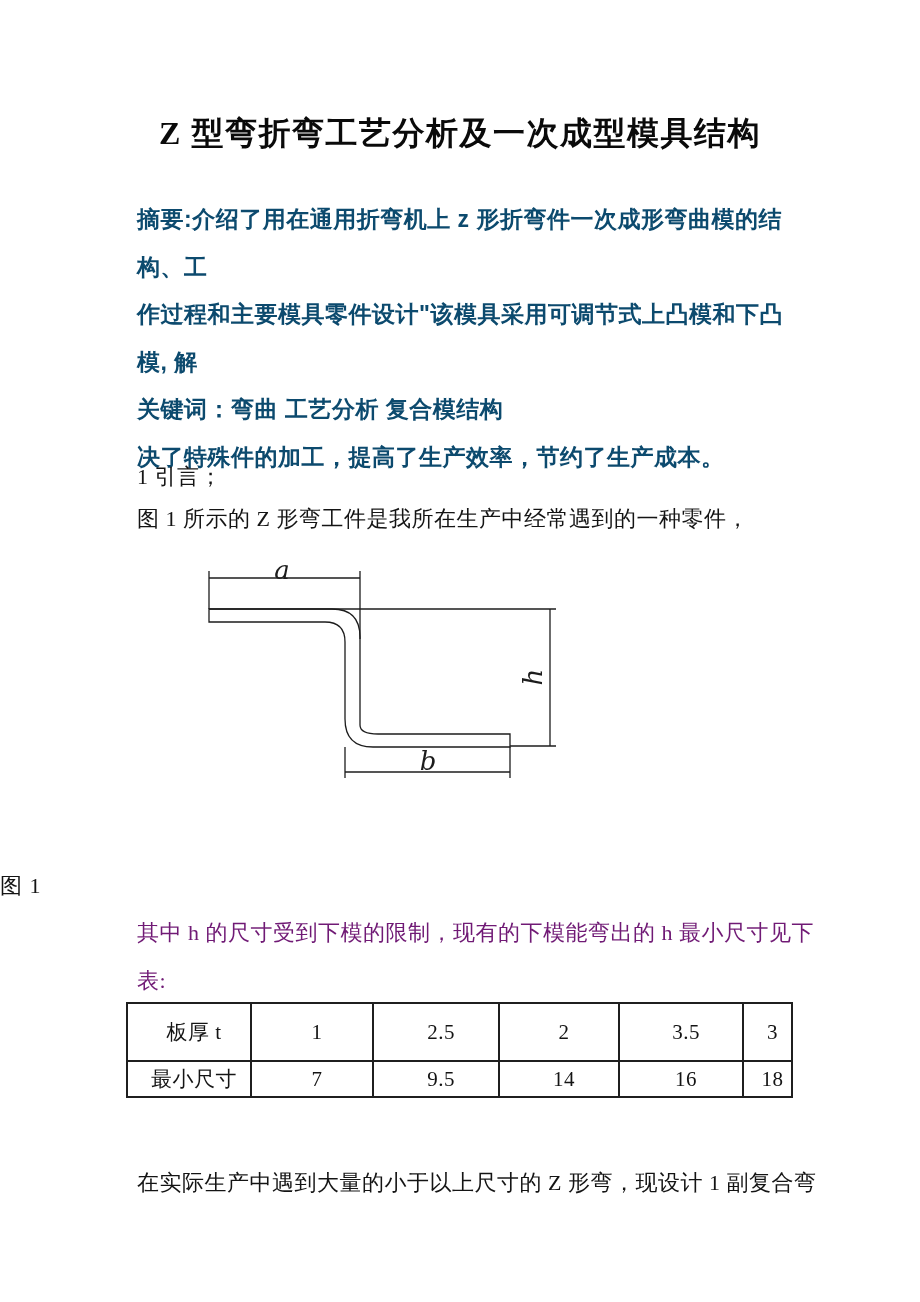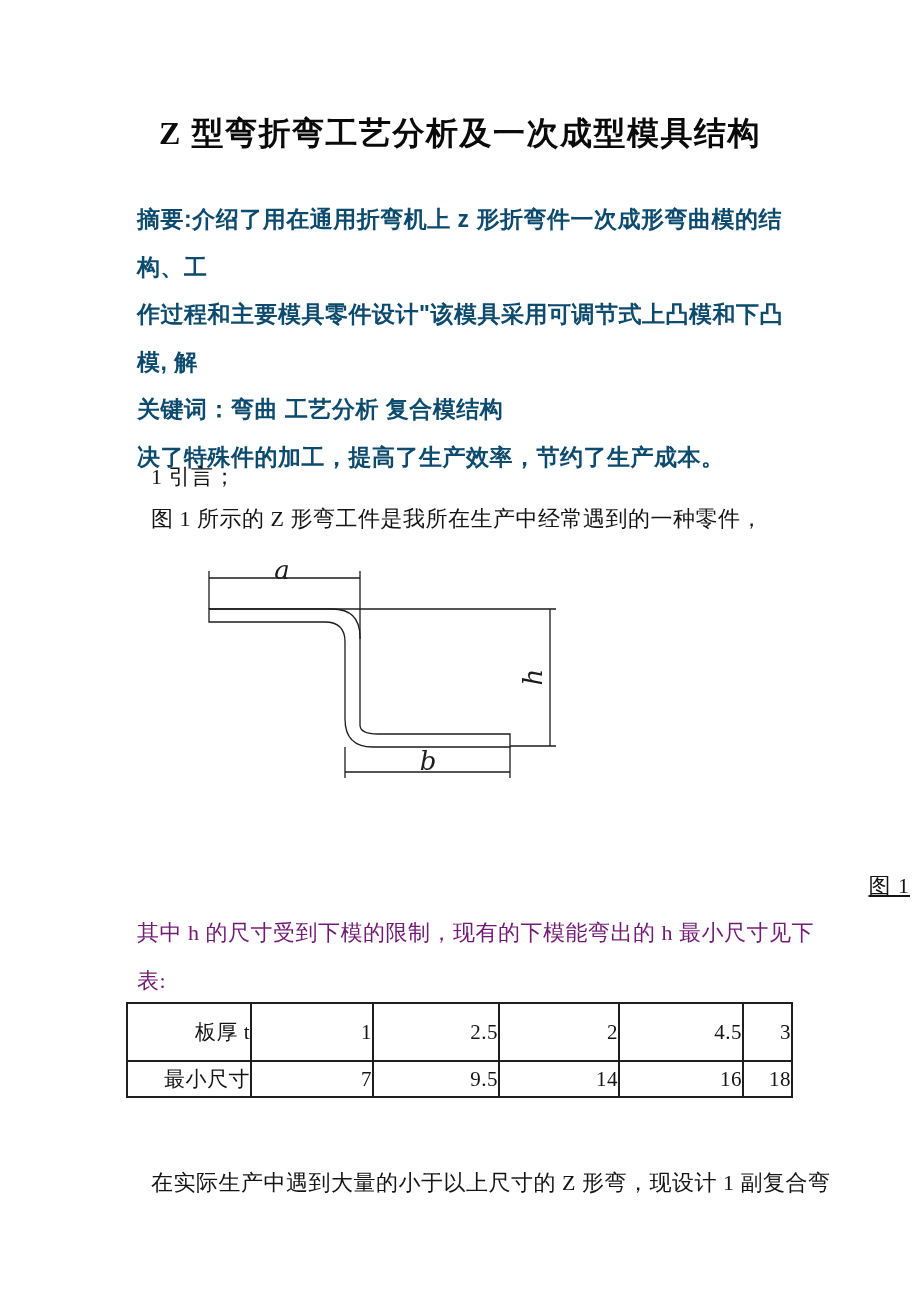--- a/index.html
+++ b/index.html
@@ -23,49 +23,49 @@
   }
   .abstract{
     position:absolute;left:137px;top:196px;width:670px;
     font-family:"Liberation Sans","DejaVu Sans",sans-serif;
     font-weight:600;
     font-size:23px;line-height:47.5px;
     color:#0c4a6e;
     letter-spacing:0.5px;
   }
   .body-line{
-    position:absolute;left:151px;
+    position:absolute;left:137px;
     font-size:22px;line-height:26px;
     color:#141414;
     letter-spacing:0.5px;
     white-space:pre;
   }
   .section-heading{top:464px;}
   .intro-para{top:506px;}
   .fig-wrap{position:absolute;left:180px;top:555px;width:400px;height:235px;}
   .fig-caption{
-    position:absolute;top:871px;left:0;right:10px;text-align:right;
-    font-size:22px;color:#141414;letter-spacing:1px;text-decoration:underline;
+    position:absolute;top:871px;left:0;right:10px;text-align:left;
+    font-size:22px;color:#141414;letter-spacing:1px;
   }
   .para-h{
     position:absolute;left:137px;top:909px;width:680px;
     font-size:22px;line-height:47.5px;color:#701a75;letter-spacing:0.5px;
   }
   table.minsize{
     position:absolute;left:126px;top:1002px;
     width:667px;height:96px;
     border-collapse:collapse;
     table-layout:fixed;
     font-size:21px;color:#141414;
   }
   table.minsize td{
     border:2px solid #1f1f1f;
     padding:0 0 0 10px;
     vertical-align:middle;
-    text-align:right;
+    text-align:center;
     letter-spacing:0.5px;
   }
   tr.r1{height:50px;}
   tr.r2{height:31px;}
   .final-para{top:1170px;}
   svg text.dim{
     font-family:"DejaVu Serif","Liberation Serif",serif;
     font-style:italic;
     font-size:26px;
     fill:#1c1c1c;
@@ -121,21 +121,21 @@
     <div>表:</div>
   </div>
 
   <table class="minsize">
     <tbody>
       <tr class="r1">
         <td style="width:112px">板厚 t</td>
         <td style="width:110px">1</td>
         <td style="width:114px">2.5</td>
         <td style="width:108px">2</td>
-        <td style="width:112px">4.5</td>
+        <td style="width:112px">3.5</td>
         <td>3</td>
       </tr>
       <tr class="r2">
         <td>最小尺寸</td>
         <td>7</td>
         <td>9.5</td>
         <td>14</td>
         <td>16</td>
         <td>18</td>
       </tr>

